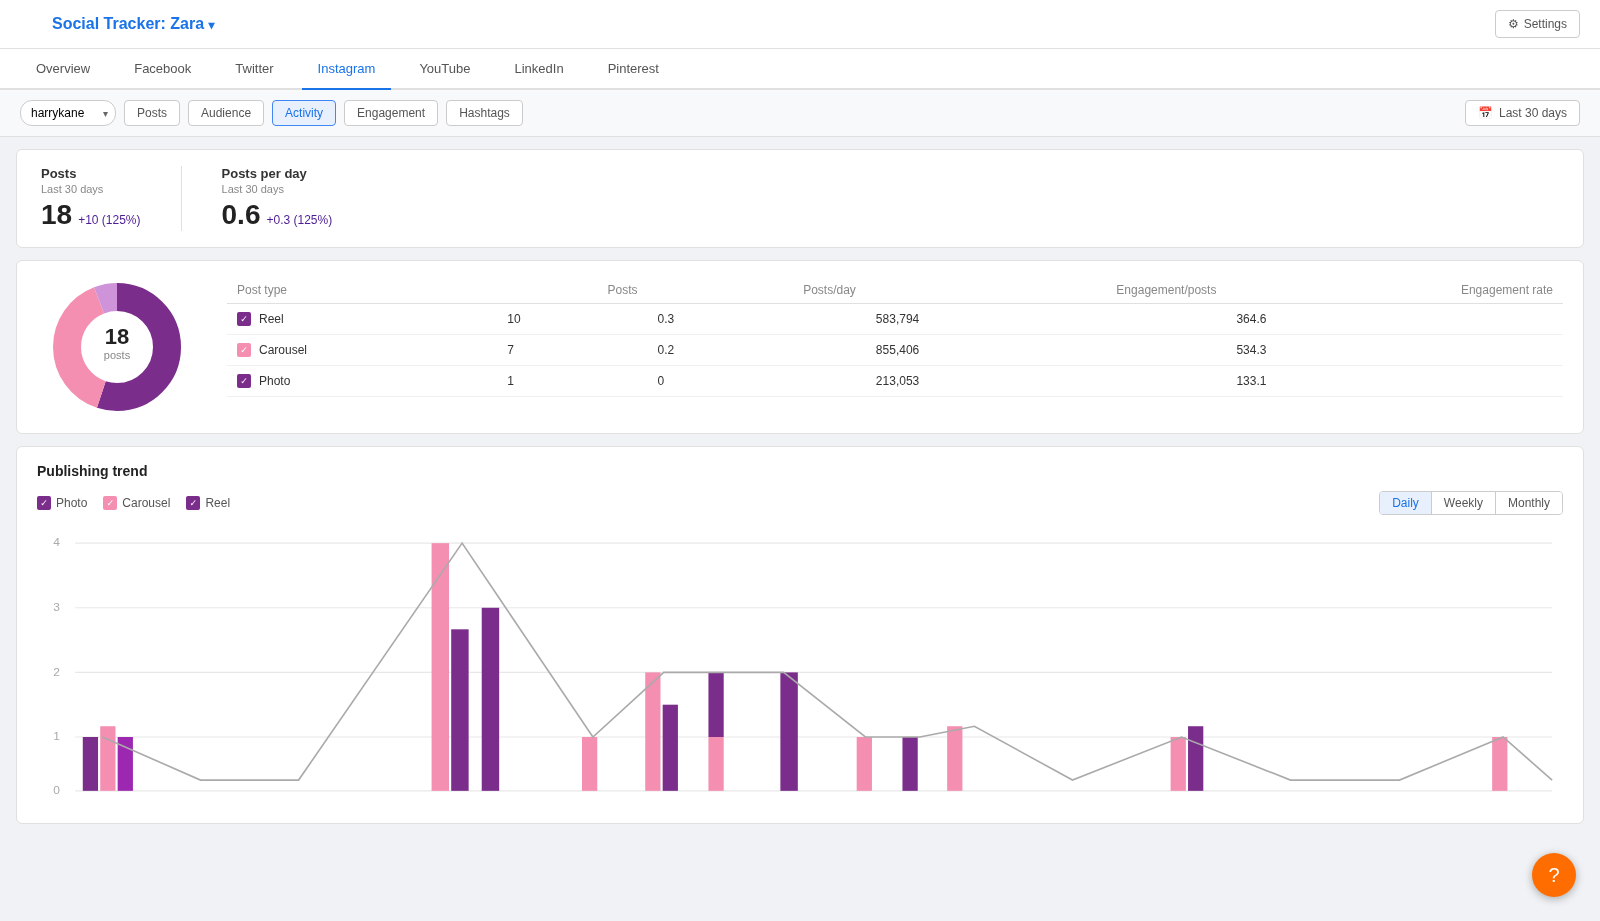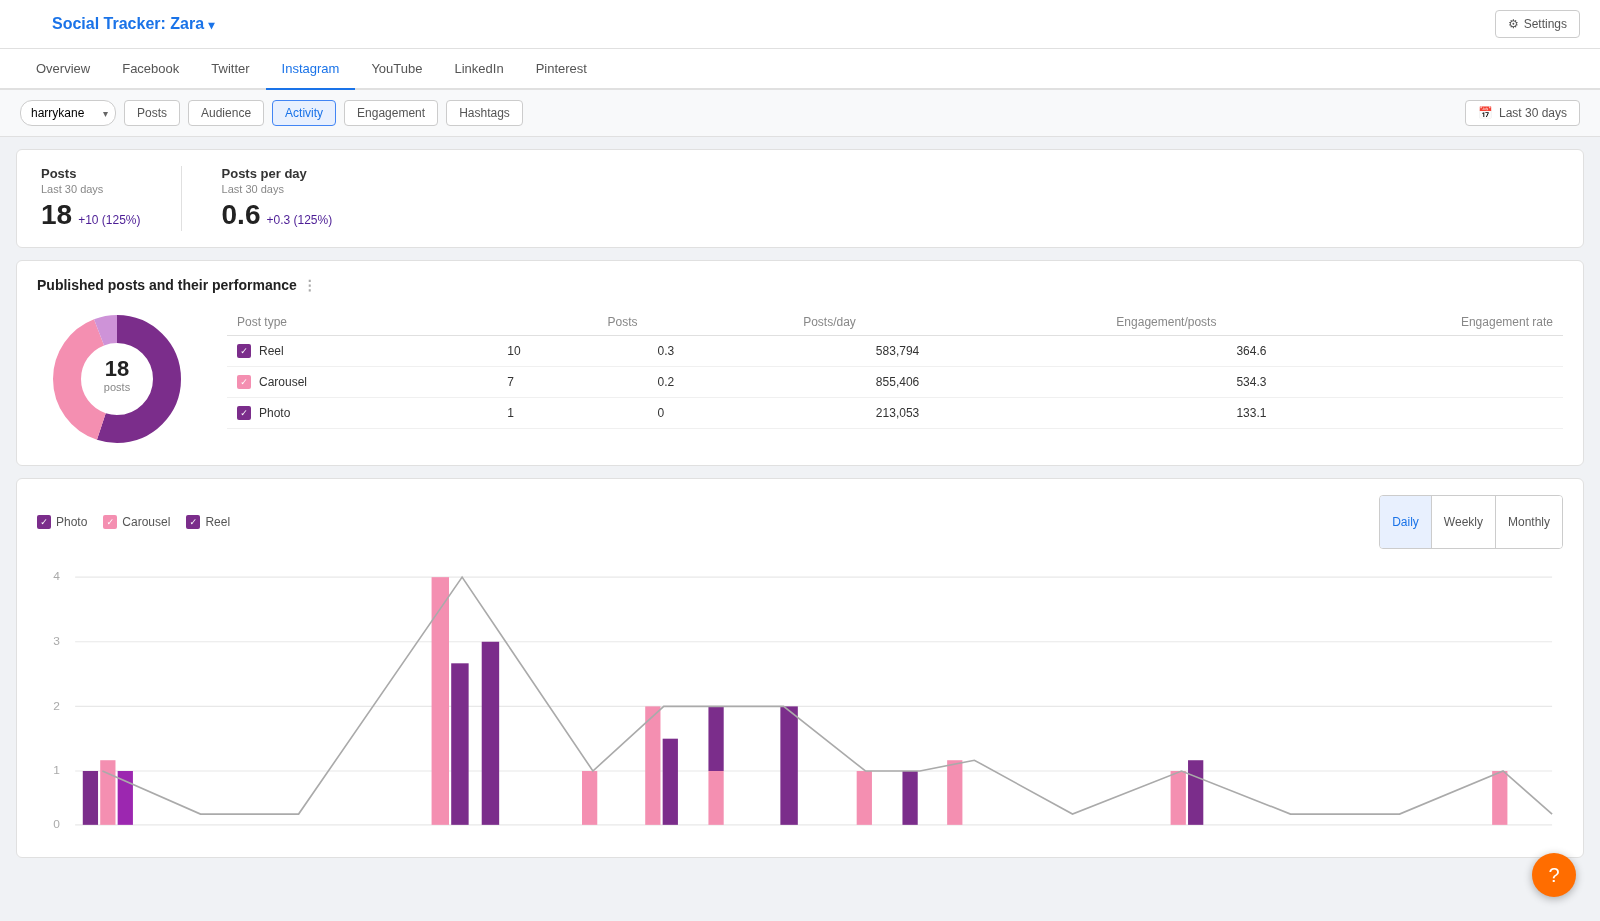--- a/index.html
+++ b/index.html
@@ -6,21 +6,21 @@
     body { font-family: -apple-system, BlinkMacSystemFont, 'Segoe UI', sans-serif; background: #f0f2f5; color: #333; font-size: 13px; }
 
     
     .header { background: #fff; padding: 10px 20px; display: flex; align-items: center; justify-content: space-between; border-bottom: 1px solid #e0e0e0; }
     .header-title { font-size: 16px; font-weight: 600; margin-left: 32px; }
     .header-title span { color: #1a73e8; }
     .header-title .chevron { font-size: 12px; color: #1a73e8; }
     .settings-btn { display: flex; align-items: center; gap: 5px; padding: 6px 12px; border: 1px solid #ccc; border-radius: 4px; background: #fff; cursor: pointer; font-size: 12px; color: #555; }
 
     
-    .nav-tabs { background: #fff; padding: 0 20px; display: flex; gap: 0; border-bottom: 2px solid #e0e0e0; }
+    .nav-tabs { background: #fff; padding: 0 20px; display: flex; gap: 12px; border-bottom: 2px solid #e0e0e0; }
     .nav-tab { padding: 12px 16px; cursor: pointer; font-size: 13px; color: #555; border-bottom: 2px solid transparent; margin-bottom: -2px; }
     .nav-tab.active { color: #1a73e8; border-bottom: 2px solid #1a73e8; font-weight: 500; }
 
     
     .sub-nav { background: #f8f9fa; padding: 10px 20px; display: flex; align-items: center; justify-content: space-between; border-bottom: 1px solid #e0e0e0; }
     .sub-nav-left { display: flex; align-items: center; gap: 8px; }
     .account-select { padding: 5px 30px 5px 10px; border: 1px solid #ccc; border-radius: 12px; background: #fff; font-size: 12px; cursor: pointer; appearance: none; -webkit-appearance: none; }
     .account-select-wrap { position: relative; display: inline-block; }
     .account-select-wrap::after { content: '▾'; position: absolute; right: 8px; top: 50%; transform: translateY(-50%); pointer-events: none; color: #666; font-size: 10px; }
     .sub-tab { padding: 5px 12px; border: 1px solid #ccc; border-radius: 4px; background: #fff; cursor: pointer; font-size: 12px; color: #555; }
@@ -53,21 +53,21 @@
     .type-cell { display: flex; align-items: center; gap: 8px; }
     .checkbox-icon { width: 14px; height: 14px; border-radius: 2px; display: inline-flex; align-items: center; justify-content: center; font-size: 9px; color: #fff; flex-shrink: 0; }
 
     
     .trend-section { background: #fff; margin: 0 16px 12px; border-radius: 6px; border: 1px solid #e0e0e0; padding: 16px 20px; }
     .trend-header { display: flex; align-items: center; justify-content: space-between; margin-bottom: 12px; }
     .trend-title { font-size: 14px; font-weight: 600; color: #222; }
     .legend { display: flex; gap: 16px; align-items: center; }
     .legend-item { display: flex; align-items: center; gap: 5px; font-size: 12px; color: #555; }
     .time-btns { display: flex; border: 1px solid #ccc; border-radius: 4px; overflow: hidden; }
-    .time-btn { padding: 19px 12px; font-size: 12px; background: #fff; border: none; cursor: pointer; color: #555; }
+    .time-btn { padding: 4px 12px; font-size: 12px; background: #fff; border: none; cursor: pointer; color: #555; }
     .time-btn.active { background: #e8f0fe; color: #1a73e8; }
     .time-btn:not(:last-child) { border-right: 1px solid #ccc; }
 
     
     .chart-area { position: relative; height: 280px; }
     .chart-svg { width: 100%; height: 100%; }
 
     
     .fab { position: fixed; bottom: 24px; right: 24px; width: 44px; height: 44px; border-radius: 50%; background: #ff6d00; color: #fff; display: flex; align-items: center; justify-content: center; font-size: 20px; cursor: pointer; box-shadow: 0 2px 8px rgba(0,0,0,0.3); }
     .donut-container { position: relative; width: 140px; height: 140px; }
@@ -127,24 +127,20 @@
     <div class="stat-label">Posts per day</div>
     <div class="stat-sublabel">Last 30 days</div>
     <div class="stat-value">
       <span>0.6</span>
       <span class="stat-change">+0.3 (125%)</span>
     </div>
   </div>
 </div>
 
 <div class="section">
-  <div class="section-title">
-    <span>Published posts and their performance</span>
-    <span class="info-icon">⋮</span>
-  </div>
   <div class="post-perf">
 
     <div class="donut-wrap">
       <div class="donut-container">
         <svg viewBox="0 0 140 140" width="140" height="140">
 
           <circle cx="70" cy="70" r="50" fill="none" stroke="#7b2d8b" stroke-width="28" stroke-dasharray="172.8 314.16" stroke-dashoffset="0" transform="rotate(-90 70 70)"></circle>
           <circle cx="70" cy="70" r="50" fill="none" stroke="#f48fb1" stroke-width="28" stroke-dasharray="122.5 314.16" stroke-dashoffset="-172.8" transform="rotate(-90 70 70)"></circle>
           <circle cx="70" cy="70" r="50" fill="none" stroke="#ce93d8" stroke-width="28" stroke-dasharray="18.85 314.16" stroke-dashoffset="-295.3" transform="rotate(-90 70 70)"></circle>
           <text x="70" y="67" text-anchor="middle" font-size="22" font-weight="700" fill="#222">18</text>
@@ -201,20 +197,23 @@
             <td>213,053</td>
             <td>133.1</td>
           </tr>
         </tbody>
       </table>
     </div>
   </div>
 </div>
 
 <div class="trend-section">
+  <div class="trend-header">
+    <span class="trend-title">Publishing trend</span>
+  </div>
   <div style="display:flex; align-items:center; justify-content:space-between; margin-bottom:12px;">
     <div class="legend">
       <div class="legend-item">
         <span class="checkbox-icon" style="background:#7b2d8b; width:14px; height:14px; border-radius:2px; display:inline-flex; align-items:center; justify-content:center; color:#fff; font-size:9px;">✓</span>
         <span>Photo</span>
       </div>
       <div class="legend-item">
         <span class="checkbox-icon" style="background:#f48fb1; width:14px; height:14px; border-radius:2px; display:inline-flex; align-items:center; justify-content:center; color:#fff; font-size:9px;">✓</span>
         <span>Carousel</span>
       </div>

